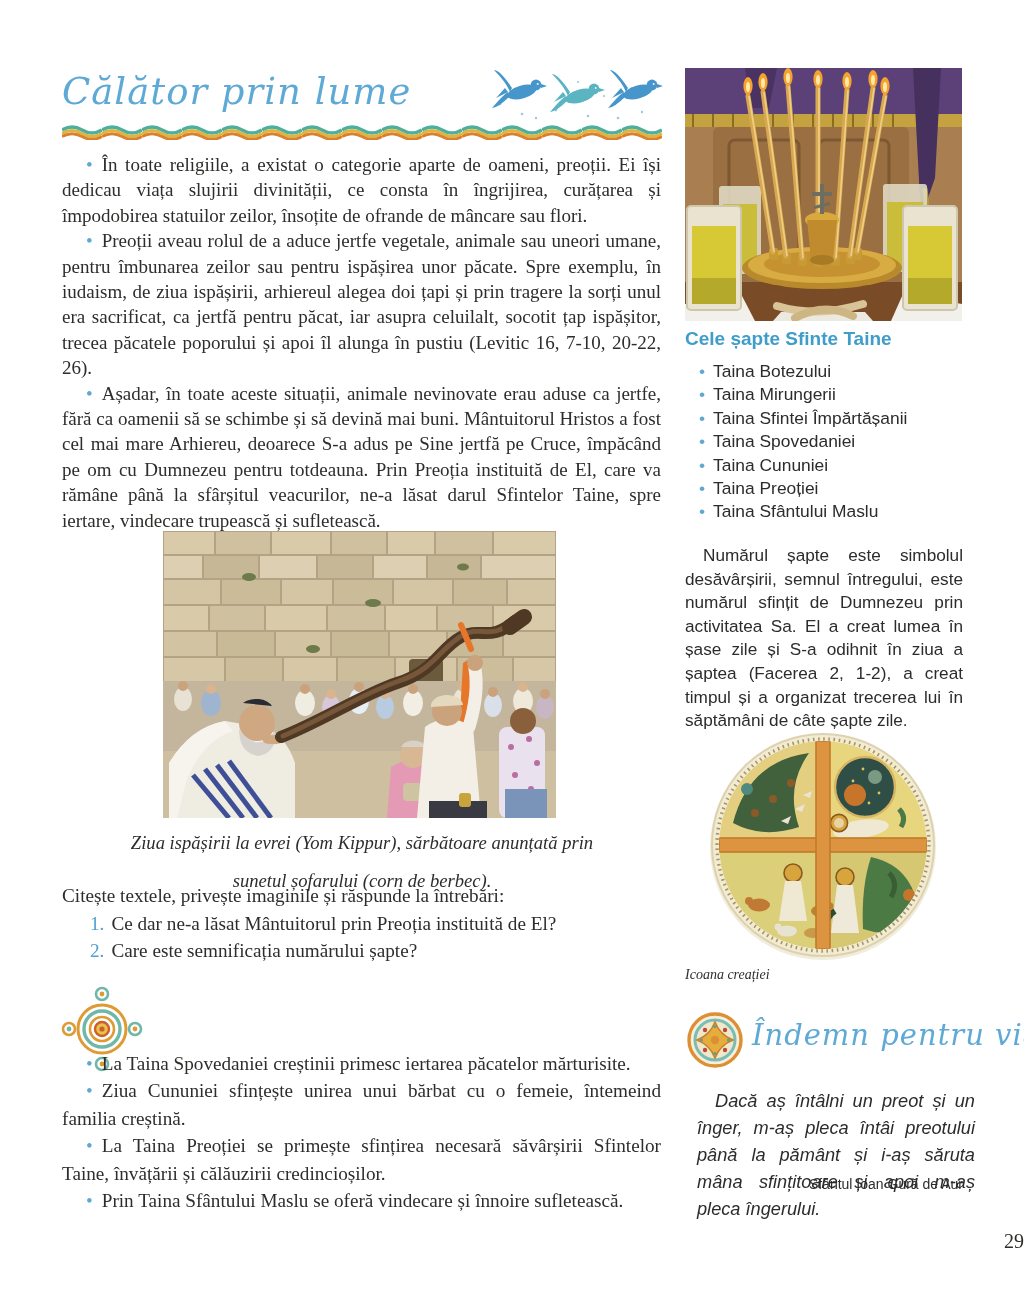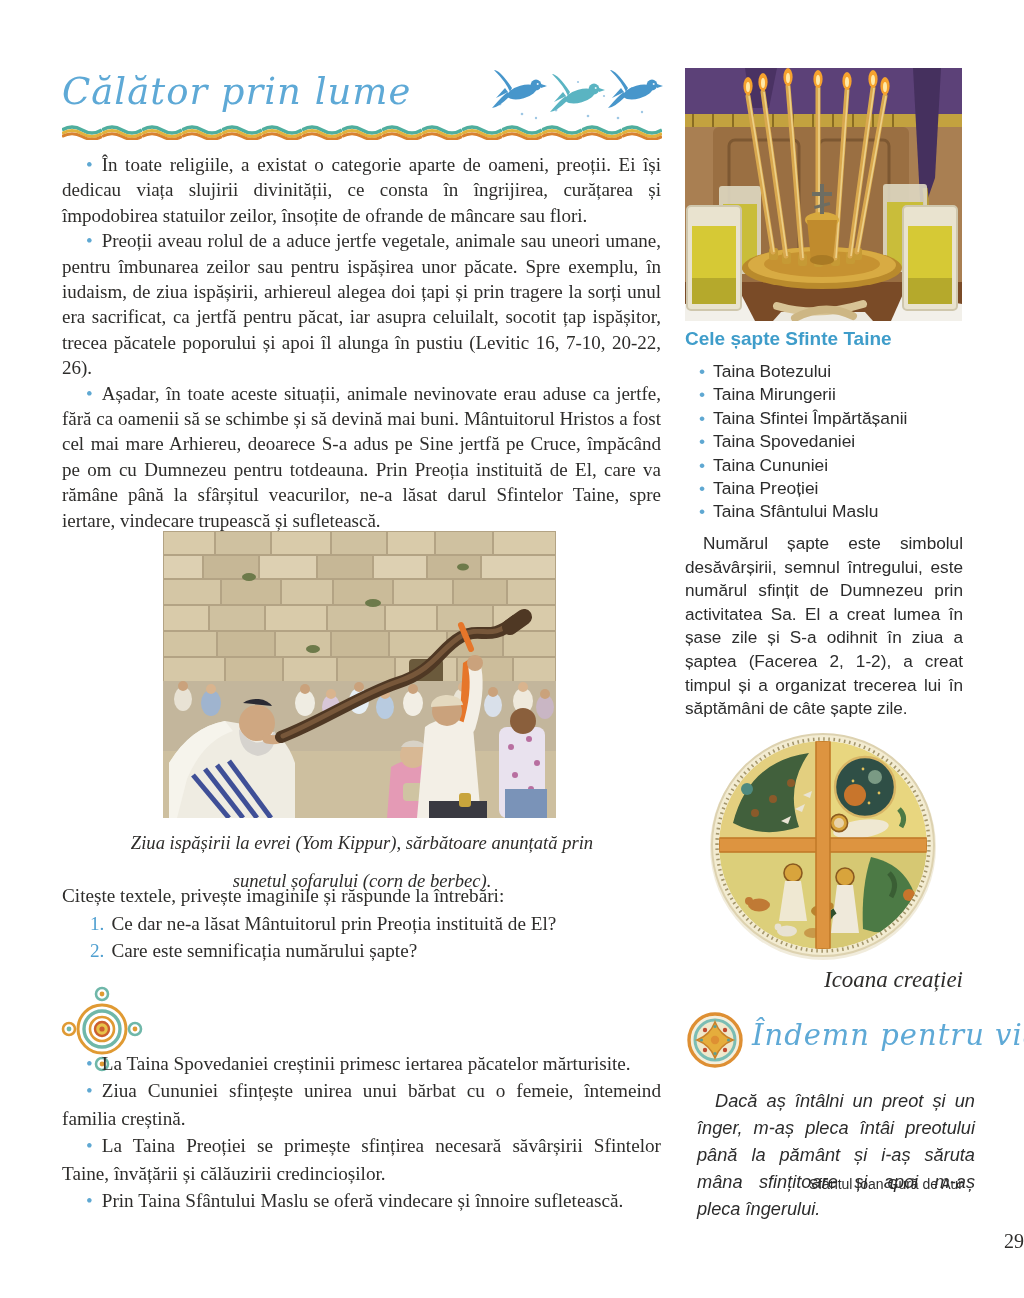--- a/index.html
+++ b/index.html
@@ -23,24 +23,24 @@
   #title-folos{position:absolute;left:150px;top:996px;font-size:32px;}
   .folos-bullets{position:absolute;left:62px;top:1050px;width:599px;font-size:19.2px;line-height:27.4px;text-align:justify;}
   .pagenum{position:absolute;left:0;top:1230px;width:1024px;text-align:right;font-size:20px;color:#2e2d2b;}
 
   .sb-title{position:absolute;left:685px;top:328px;width:278px;font-family:"Liberation Sans",sans-serif;
             font-weight:bold;font-size:19px;color:#3f9dca;}
   .sb-list{position:absolute;left:685px;top:360px;width:278px;font-family:"Liberation Sans",sans-serif;
            font-size:17.4px;line-height:23.4px;color:#2c2c2c;}
   .sb-list .li{padding-left:30px;}
   .sb-list .li::before{content:"•";color:#5fa8d2;margin-right:8px;margin-left:-16px;}
-  .sb-para{position:absolute;left:685px;top:532px;width:278px;font-family:"Liberation Sans",sans-serif;
+  .sb-para{position:absolute;left:685px;top:544px;width:278px;font-family:"Liberation Sans",sans-serif;
            font-size:17.2px;line-height:23.6px;text-align:justify;text-indent:18px;color:#2c2c2c;}
   .creation{position:absolute;left:703px;top:725px;width:240px;height:240px;}
-  .icon-caption{position:absolute;left:685px;top:967px;width:278px;text-align:right;font-style:italic;font-size:23px;font-family:Liberation Serif, serif;}
+  .icon-caption{position:absolute;left:685px;top:967px;width:278px;text-align:left;font-style:italic;font-size:14px;font-family:Liberation Serif, serif;}
   .rosette{position:absolute;left:687px;top:1012px;width:56px;height:56px;}
   #title-indemn{position:absolute;left:752px;top:1018px;font-size:29px;}
   .quote{position:absolute;left:685px;top:1076px;width:278px;font-family:"Liberation Sans",sans-serif;
          font-style:italic;font-size:18.2px;line-height:27px;text-align:justify;text-indent:18px;color:#2c2c2c;margin:12px;}
   .author{position:absolute;left:685px;top:1176px;width:278px;font-family:"Liberation Sans",sans-serif;
           font-size:14px;text-align:right;padding-left:46px;box-sizing:border-box;color:#2c2c2c;}
 </style>
 </head>
 <body>
 

